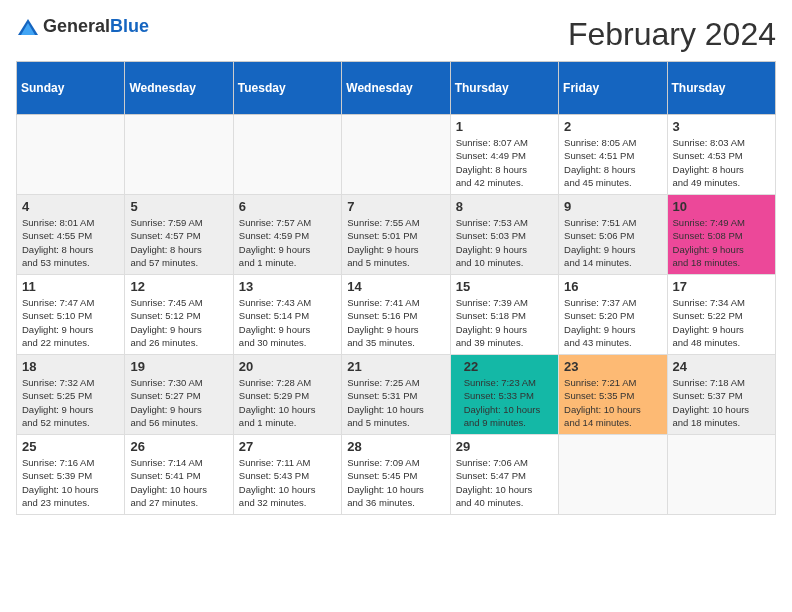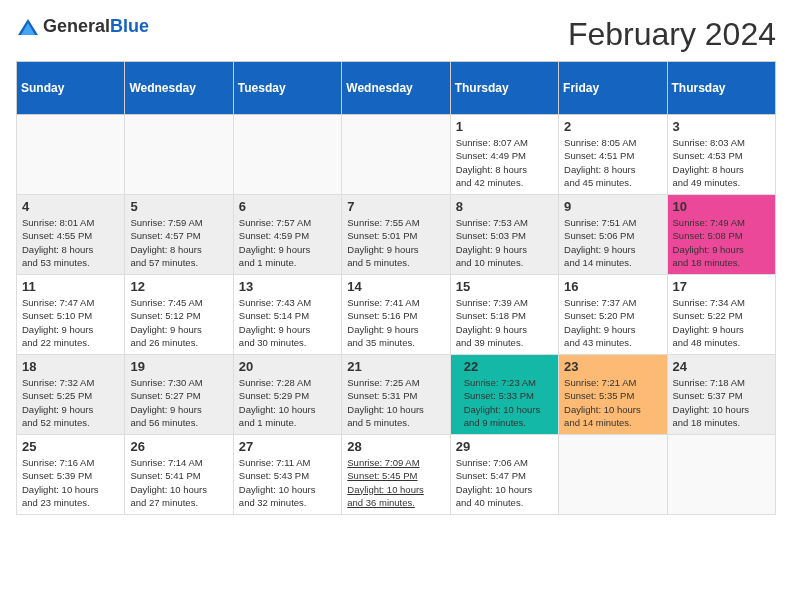--- a/index.html
+++ b/index.html
@@ -309,21 +309,21 @@
         </td>
         <td>
           <span class="day-number">27</span>
           <div class="day-info" style="white-space: pre-line;">Sunrise: 7:11 AM
 Sunset: 5:43 PM
 Daylight: 10 hours
 and 32 minutes.</div>
         </td>
         <td>
           <span class="day-number">28</span>
-          <div class="day-info" style="white-space: pre-line; text-decoration: underline;">Sunrise: 7:09 AM
+          <div class="day-info" style="white-space: pre-line;">Sunrise: 7:09 AM
 Sunset: 5:45 PM
 Daylight: 10 hours
 and 36 minutes.</div>
         </td>
         <td>
           <span class="day-number">29</span>
           <div class="day-info" style="white-space: pre-line;">Sunrise: 7:06 AM
 Sunset: 5:47 PM
 Daylight: 10 hours
 and 40 minutes.</div>

